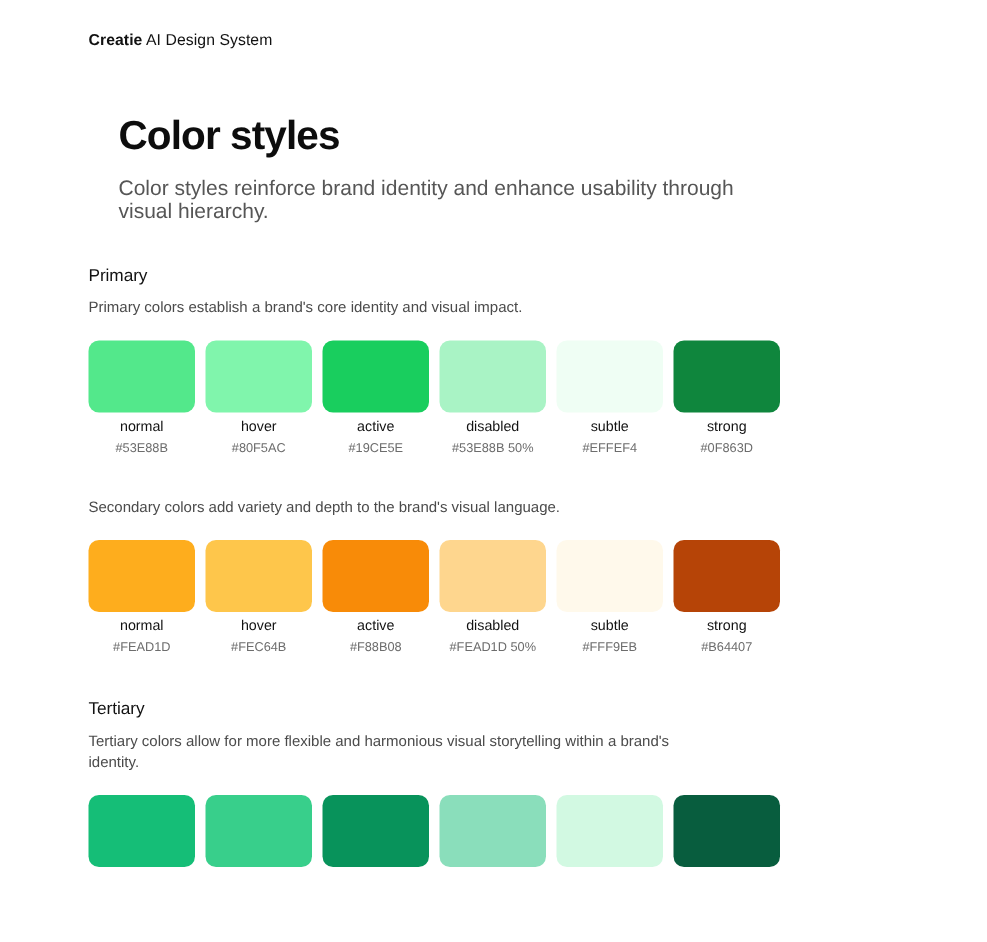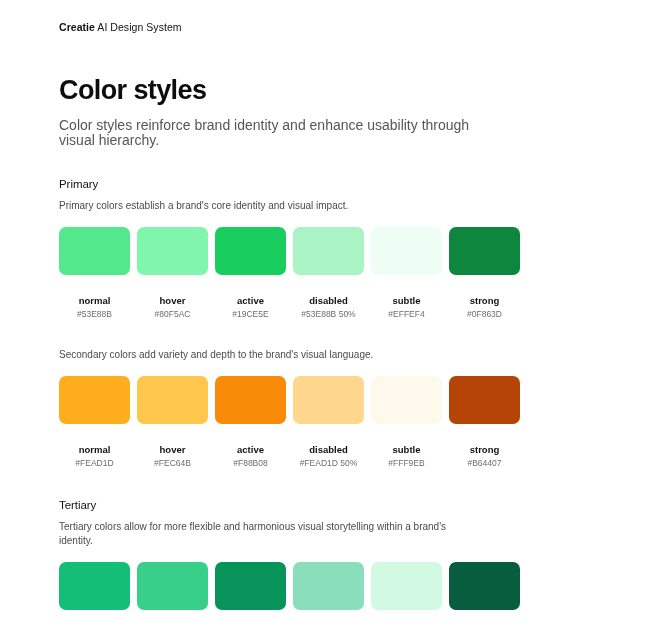--- a/index.html
+++ b/index.html
@@ -41,20 +41,21 @@
   .brandbar-name {
     font-weight: 700;
   }
   .brandbar-rest {
     font-weight: 400;
   }
 
   
   .title-block {
     padding: 28px 33px 0 59px;
+    margin-left: 20px;
   }
   .page-title {
     font-size: 27px;
     line-height: 32px;
     font-weight: 700;
     letter-spacing: -0.6px;
     margin: 0;
     color: #0d0d0d;
   }
   .page-subtitle {
@@ -110,24 +111,24 @@
     display: flex;
     flex-direction: column;
     align-items: center;
   }
   .swatch-chip {
     width: 71px;
     height: 48px;
     border-radius: 7px;
   }
   .swatch-name {
-    margin-top: 20px;
+    margin-top: 4px;
     font-size: 9.5px;
     line-height: 12px;
-    font-weight: 700;
+    font-weight: 400;
     color: #121212;
     text-align: center;
     white-space: nowrap;
   }
   .swatch-hex {
     margin-top: 2px;
     font-size: 8.5px;
     line-height: 11px;
     font-weight: 400;
     color: #6d6d6d;

